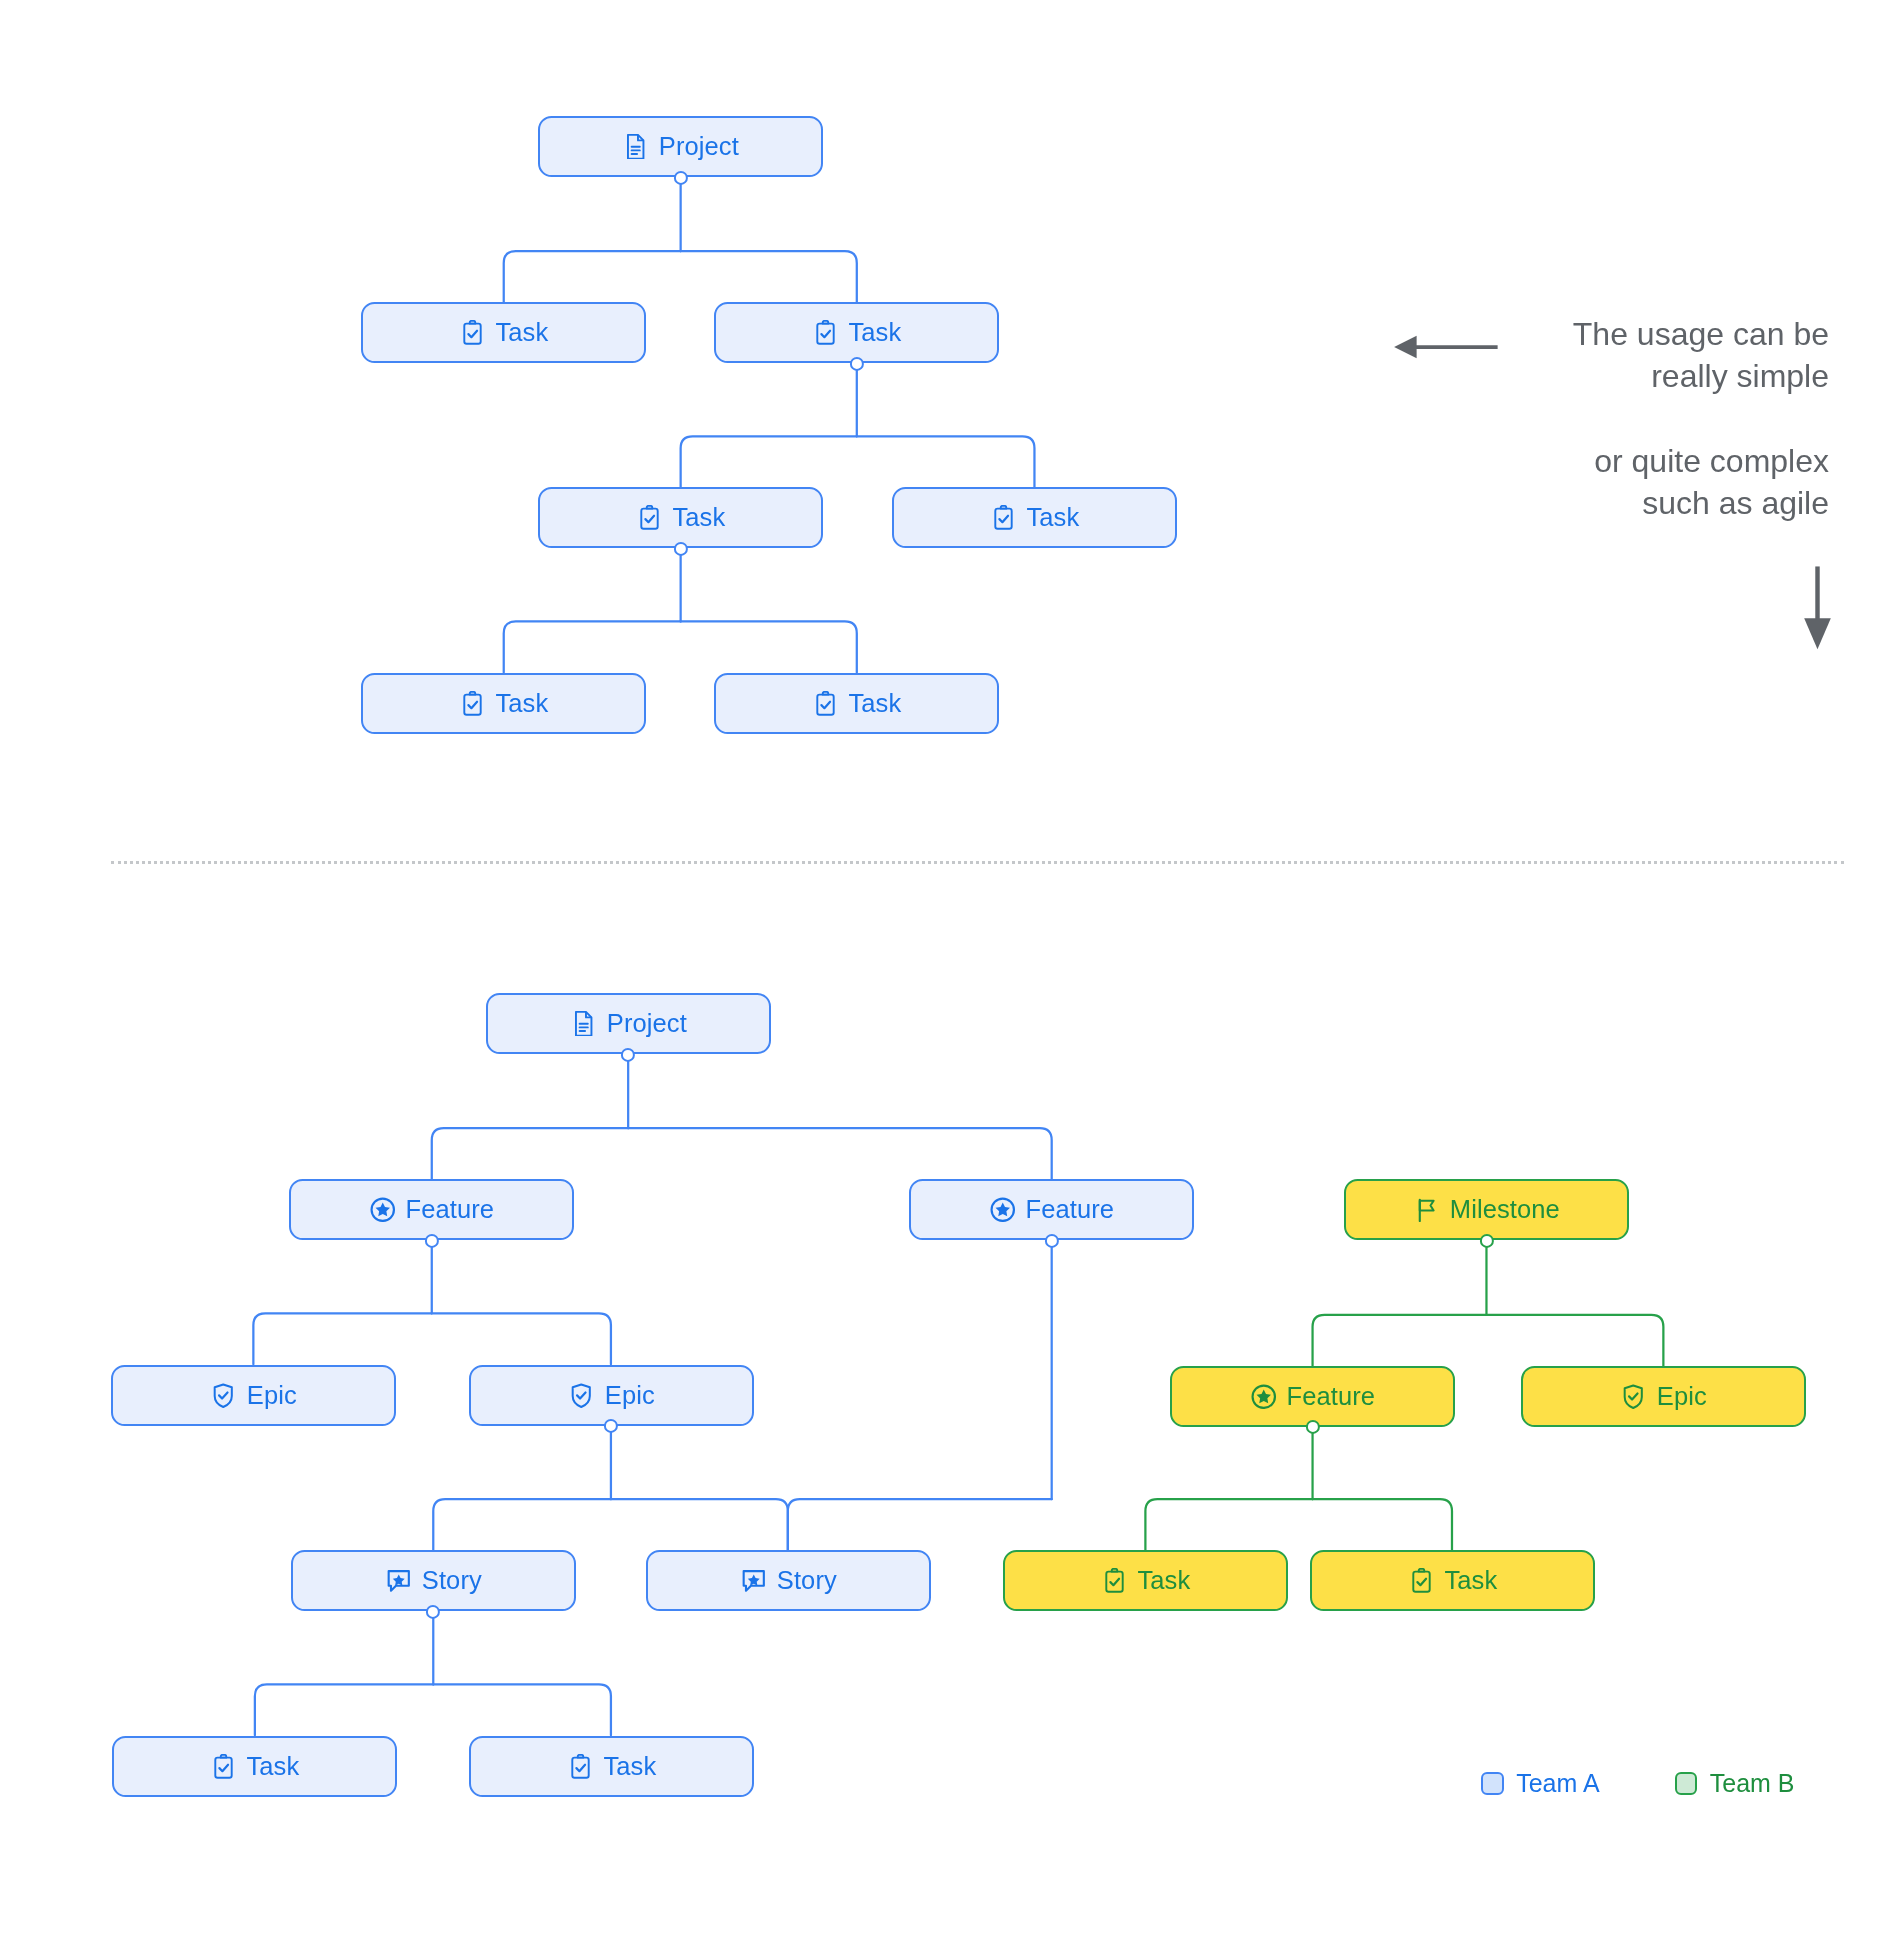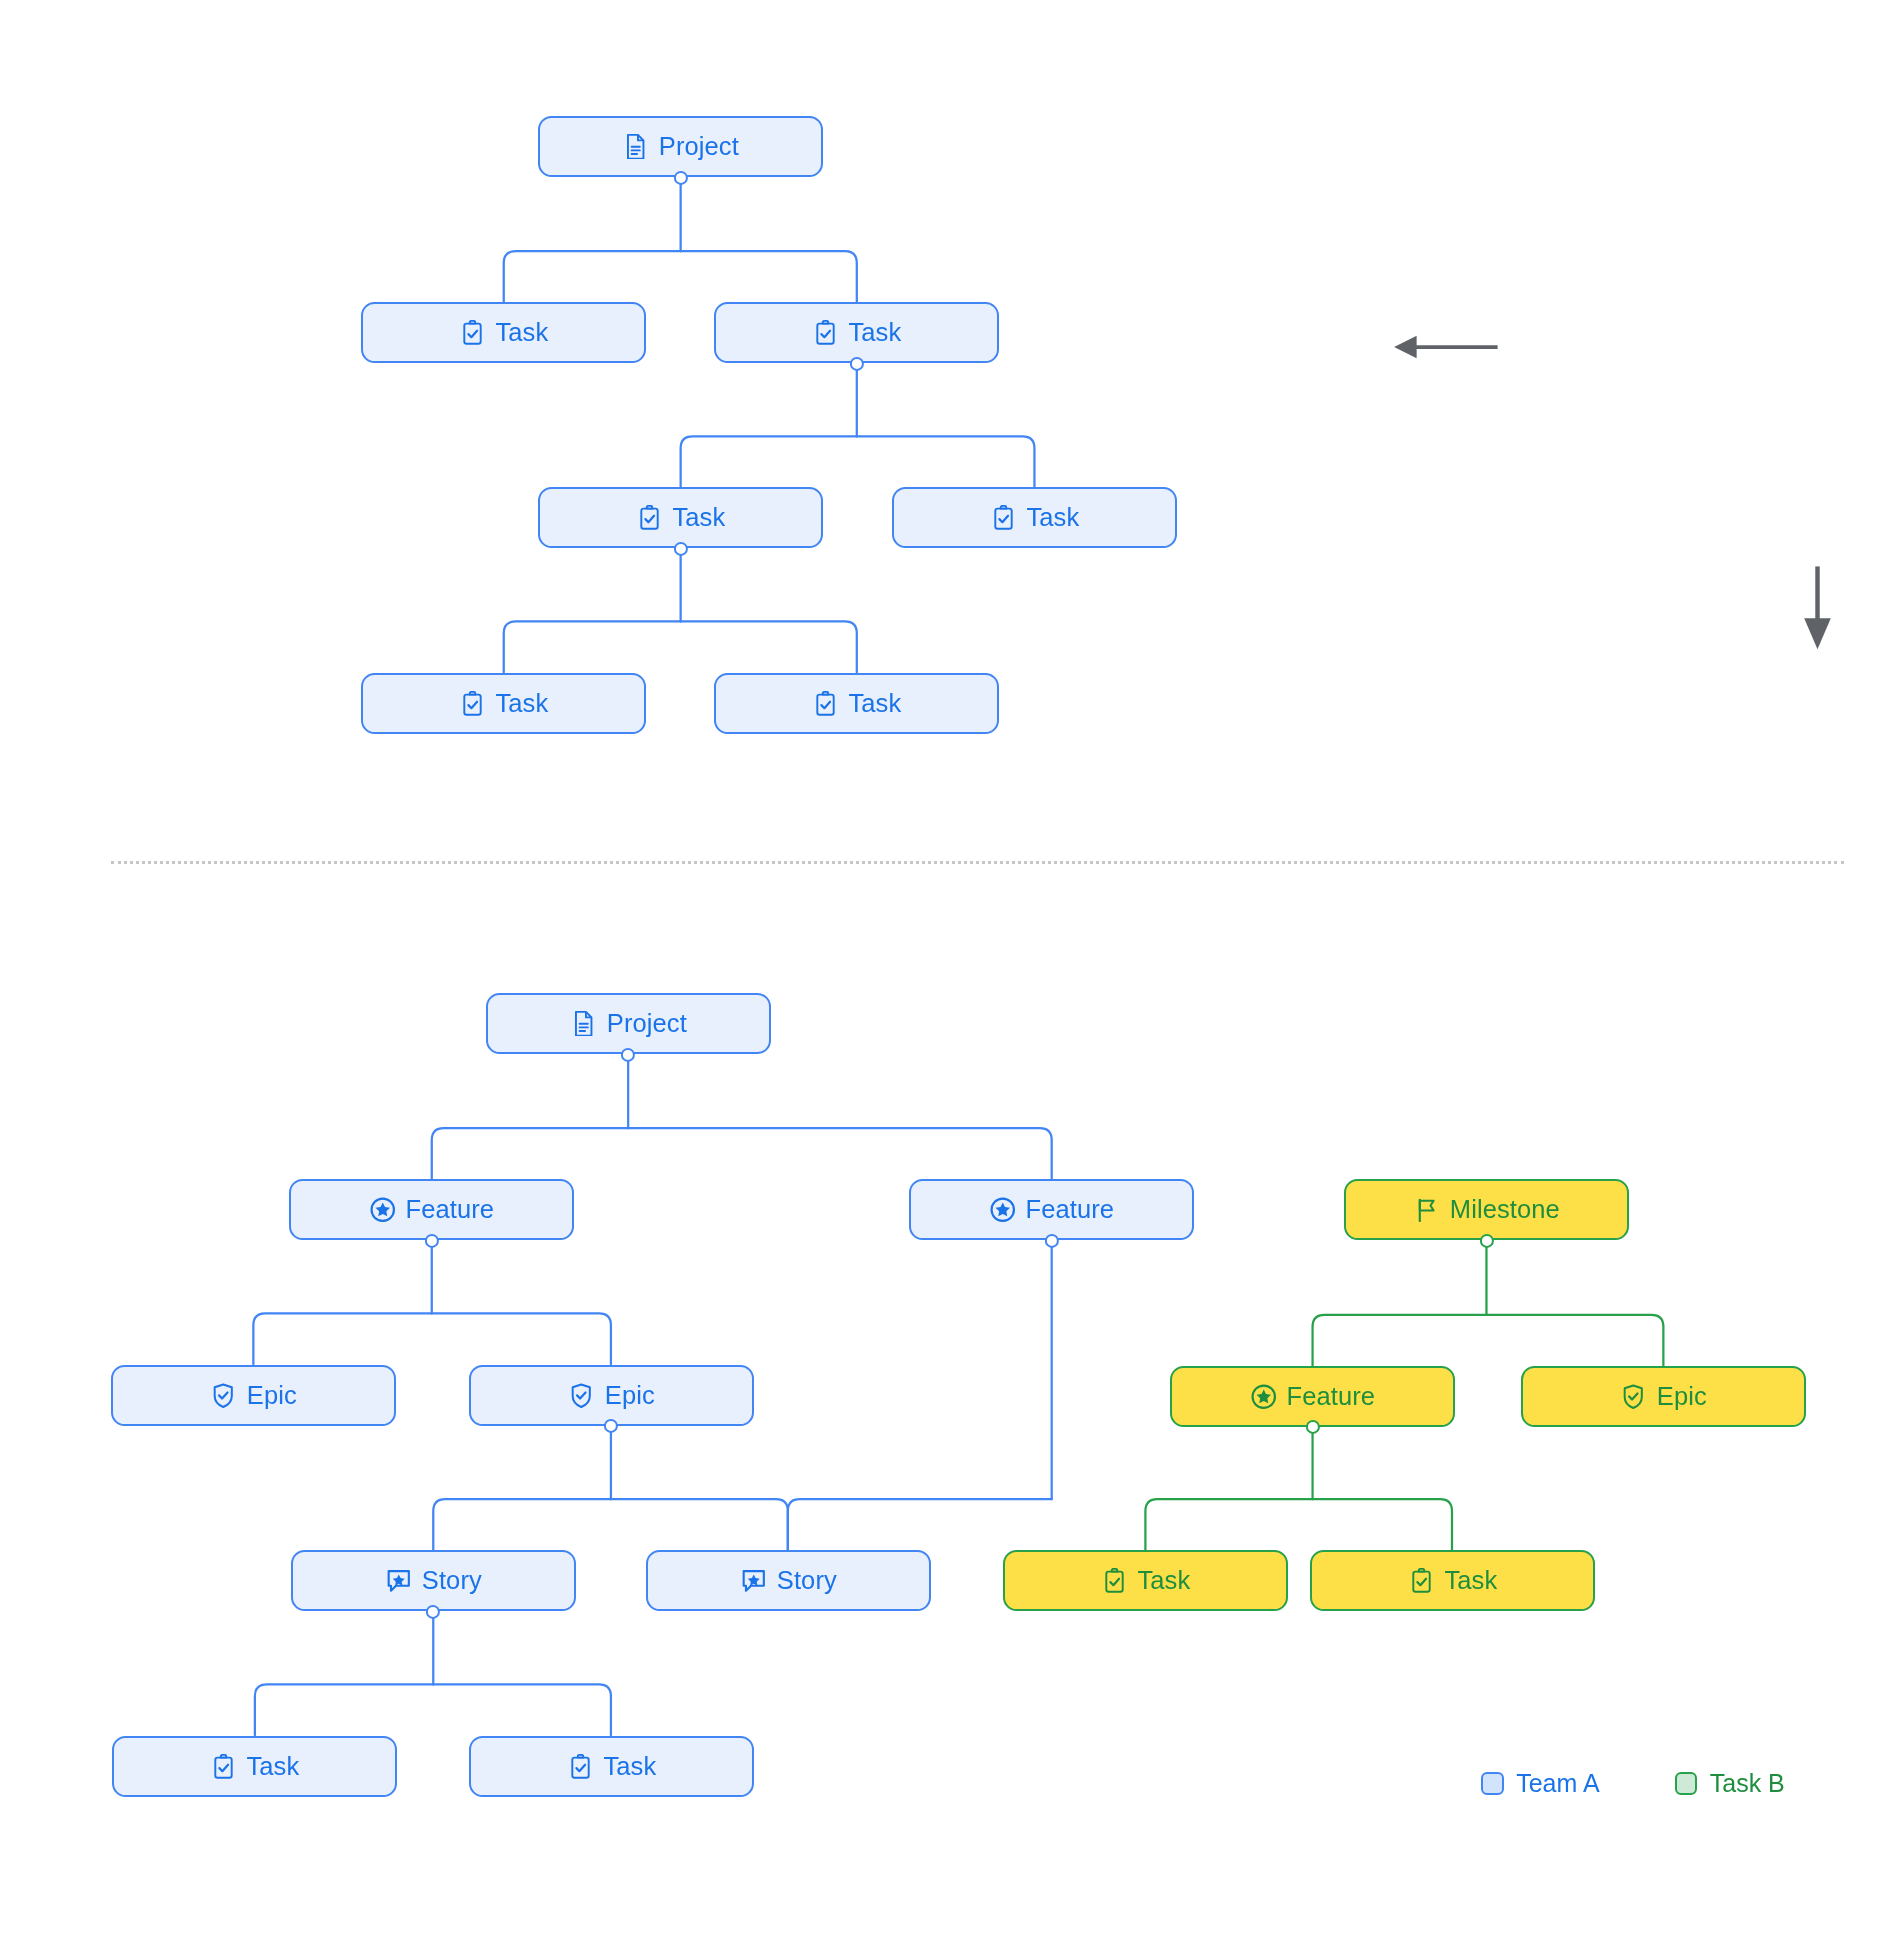--- a/index.html
+++ b/index.html
@@ -297,38 +297,43 @@
           <svg width="21" height="25.5" viewBox="0 0 22 28">
             <rect x="2" y="4" width="18" height="22" rx="2.5" fill="none" stroke="#1A73E8" stroke-width="2.1"></rect>
             <path d="M8 4V2.6A1.6 1.6 0 0 1 9.6 1h2.8A1.6 1.6 0 0 1 14 2.6V4z" fill="none" stroke="#1A73E8" stroke-width="2.1" stroke-linejoin="round"></path>
             <path d="M6.5 15.5l3.3 3.4L16 11.8" fill="none" stroke="#1A73E8" stroke-width="2.4" stroke-linecap="round" stroke-linejoin="round"></path>
           </svg>
         </span>
         <span class="lbl">Task</span>
       </div>
     </div>
 
+  <div class="annot" id="annotation-text" style="left:1484px;top:313px;width:345px;">The usage can be
+really simple
+
+or quite complex
+such as agile</div>
 
   <svg style="position:absolute;left:1391px;top:332px;" width="109" height="30" viewBox="0 0 145 40">
     <line x1="142" y1="20" x2="30" y2="20" stroke="#5F6368" stroke-width="5"></line>
     <polygon points="4,20 34,5 34,35" fill="#5F6368"></polygon>
   </svg>
 
   <svg style="position:absolute;left:1799px;top:566px;" width="37" height="86" viewBox="0 0 50 115">
     <line x1="25" y1="0" x2="25" y2="82" stroke="#5F6368" stroke-width="6"></line>
     <polygon points="25,112 7,70 43,70" fill="#5F6368"></polygon>
   </svg>
 
   <div class="divider" style="left:111px;top:861px;width:1733px;"></div>
 
   <div class="legend" id="legend" style="left:1466px;top:1769px;">
       <div class="lg-item">
         <span class="lg-sw"></span>
         <span>Team A</span>
       </div>
       <div class="lg-item green">
         <span class="lg-sw green"></span>
-        <span>Task B</span>
+        <span>Team B</span>
       </div>
     </div>
 
 </div>
 
 
 </body></html>

